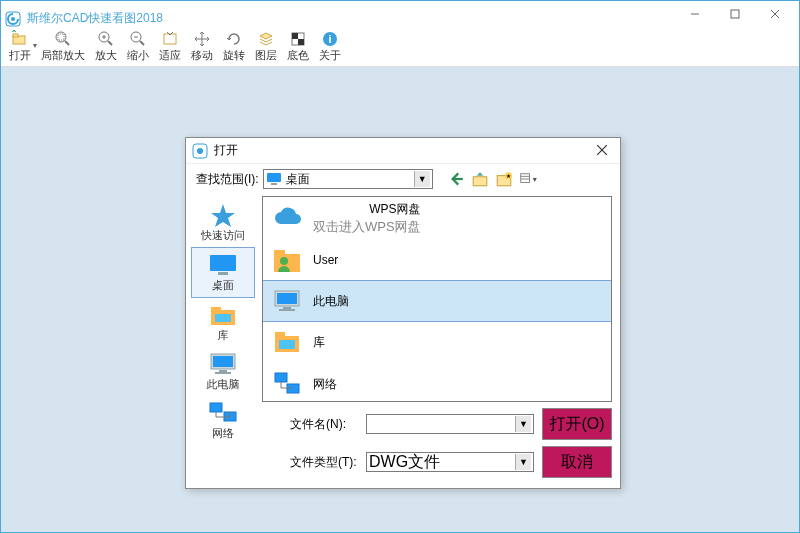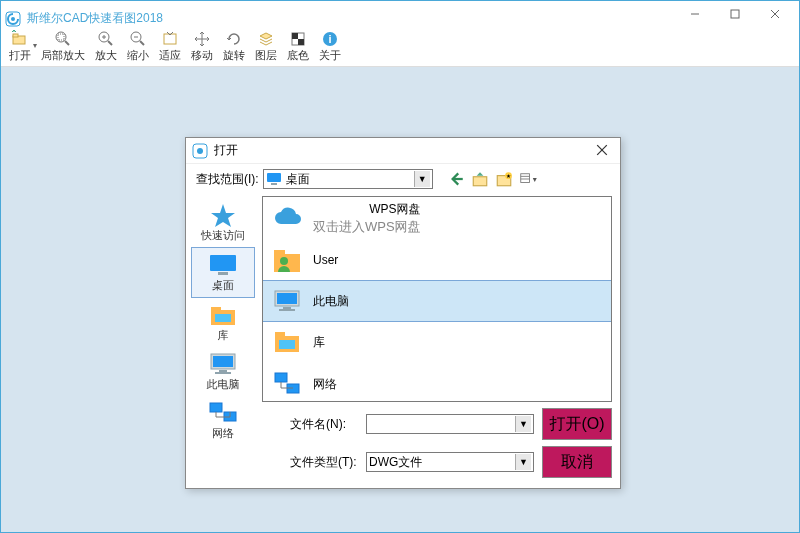--- a/index.html
+++ b/index.html
@@ -52,21 +52,21 @@
 .file-item { height: 42px; display: flex; align-items: center; padding: 0 8px; gap: 10px; font-size: 12px; }
 .file-item.selected { background: #cde6f7; border: 1px solid #7aa7d8; margin: -1px; }
 .file-item .ficon { width: 32px; height: 32px; display: flex; align-items: center; justify-content: center; }
 .file-item .ftext { display: flex; flex-direction: column; }
 .file-item .fsub { font-size: 13px; color: #888; }
 
 .bottom-rows { padding: 6px 0 0 0; }
 .brow { display: flex; align-items: center; gap: 8px; font-size: 12px; margin-bottom: 6px; margin-left: 28px; }
 .brow label { width: 68px; text-align: left; white-space: nowrap; }
 .brow .combo { flex: 1; height: 20px; border: 1px solid #7a7a7a; display: flex; align-items: center; padding: 0 2px; }
-.brow .combo .ctext { flex: 1; font-size: 12px; }
+.brow .combo .ctext { flex: 1; font-size: 16px; }
 .brow .combo .carrow { width: 16px; height: 16px; background: #e8e8e8; border-left: 1px solid #aaa; display: flex; align-items: center; justify-content: center; font-size: 9px; }
 .brow button { width: 70px; height: 32px; font-size: 16px; background: #be185d; border: 1px solid #888; }
 
 </style>
 </head>
 <body>
 
 <div class="main-window">
   <div class="titlebar">
     <span class="app-icon">

